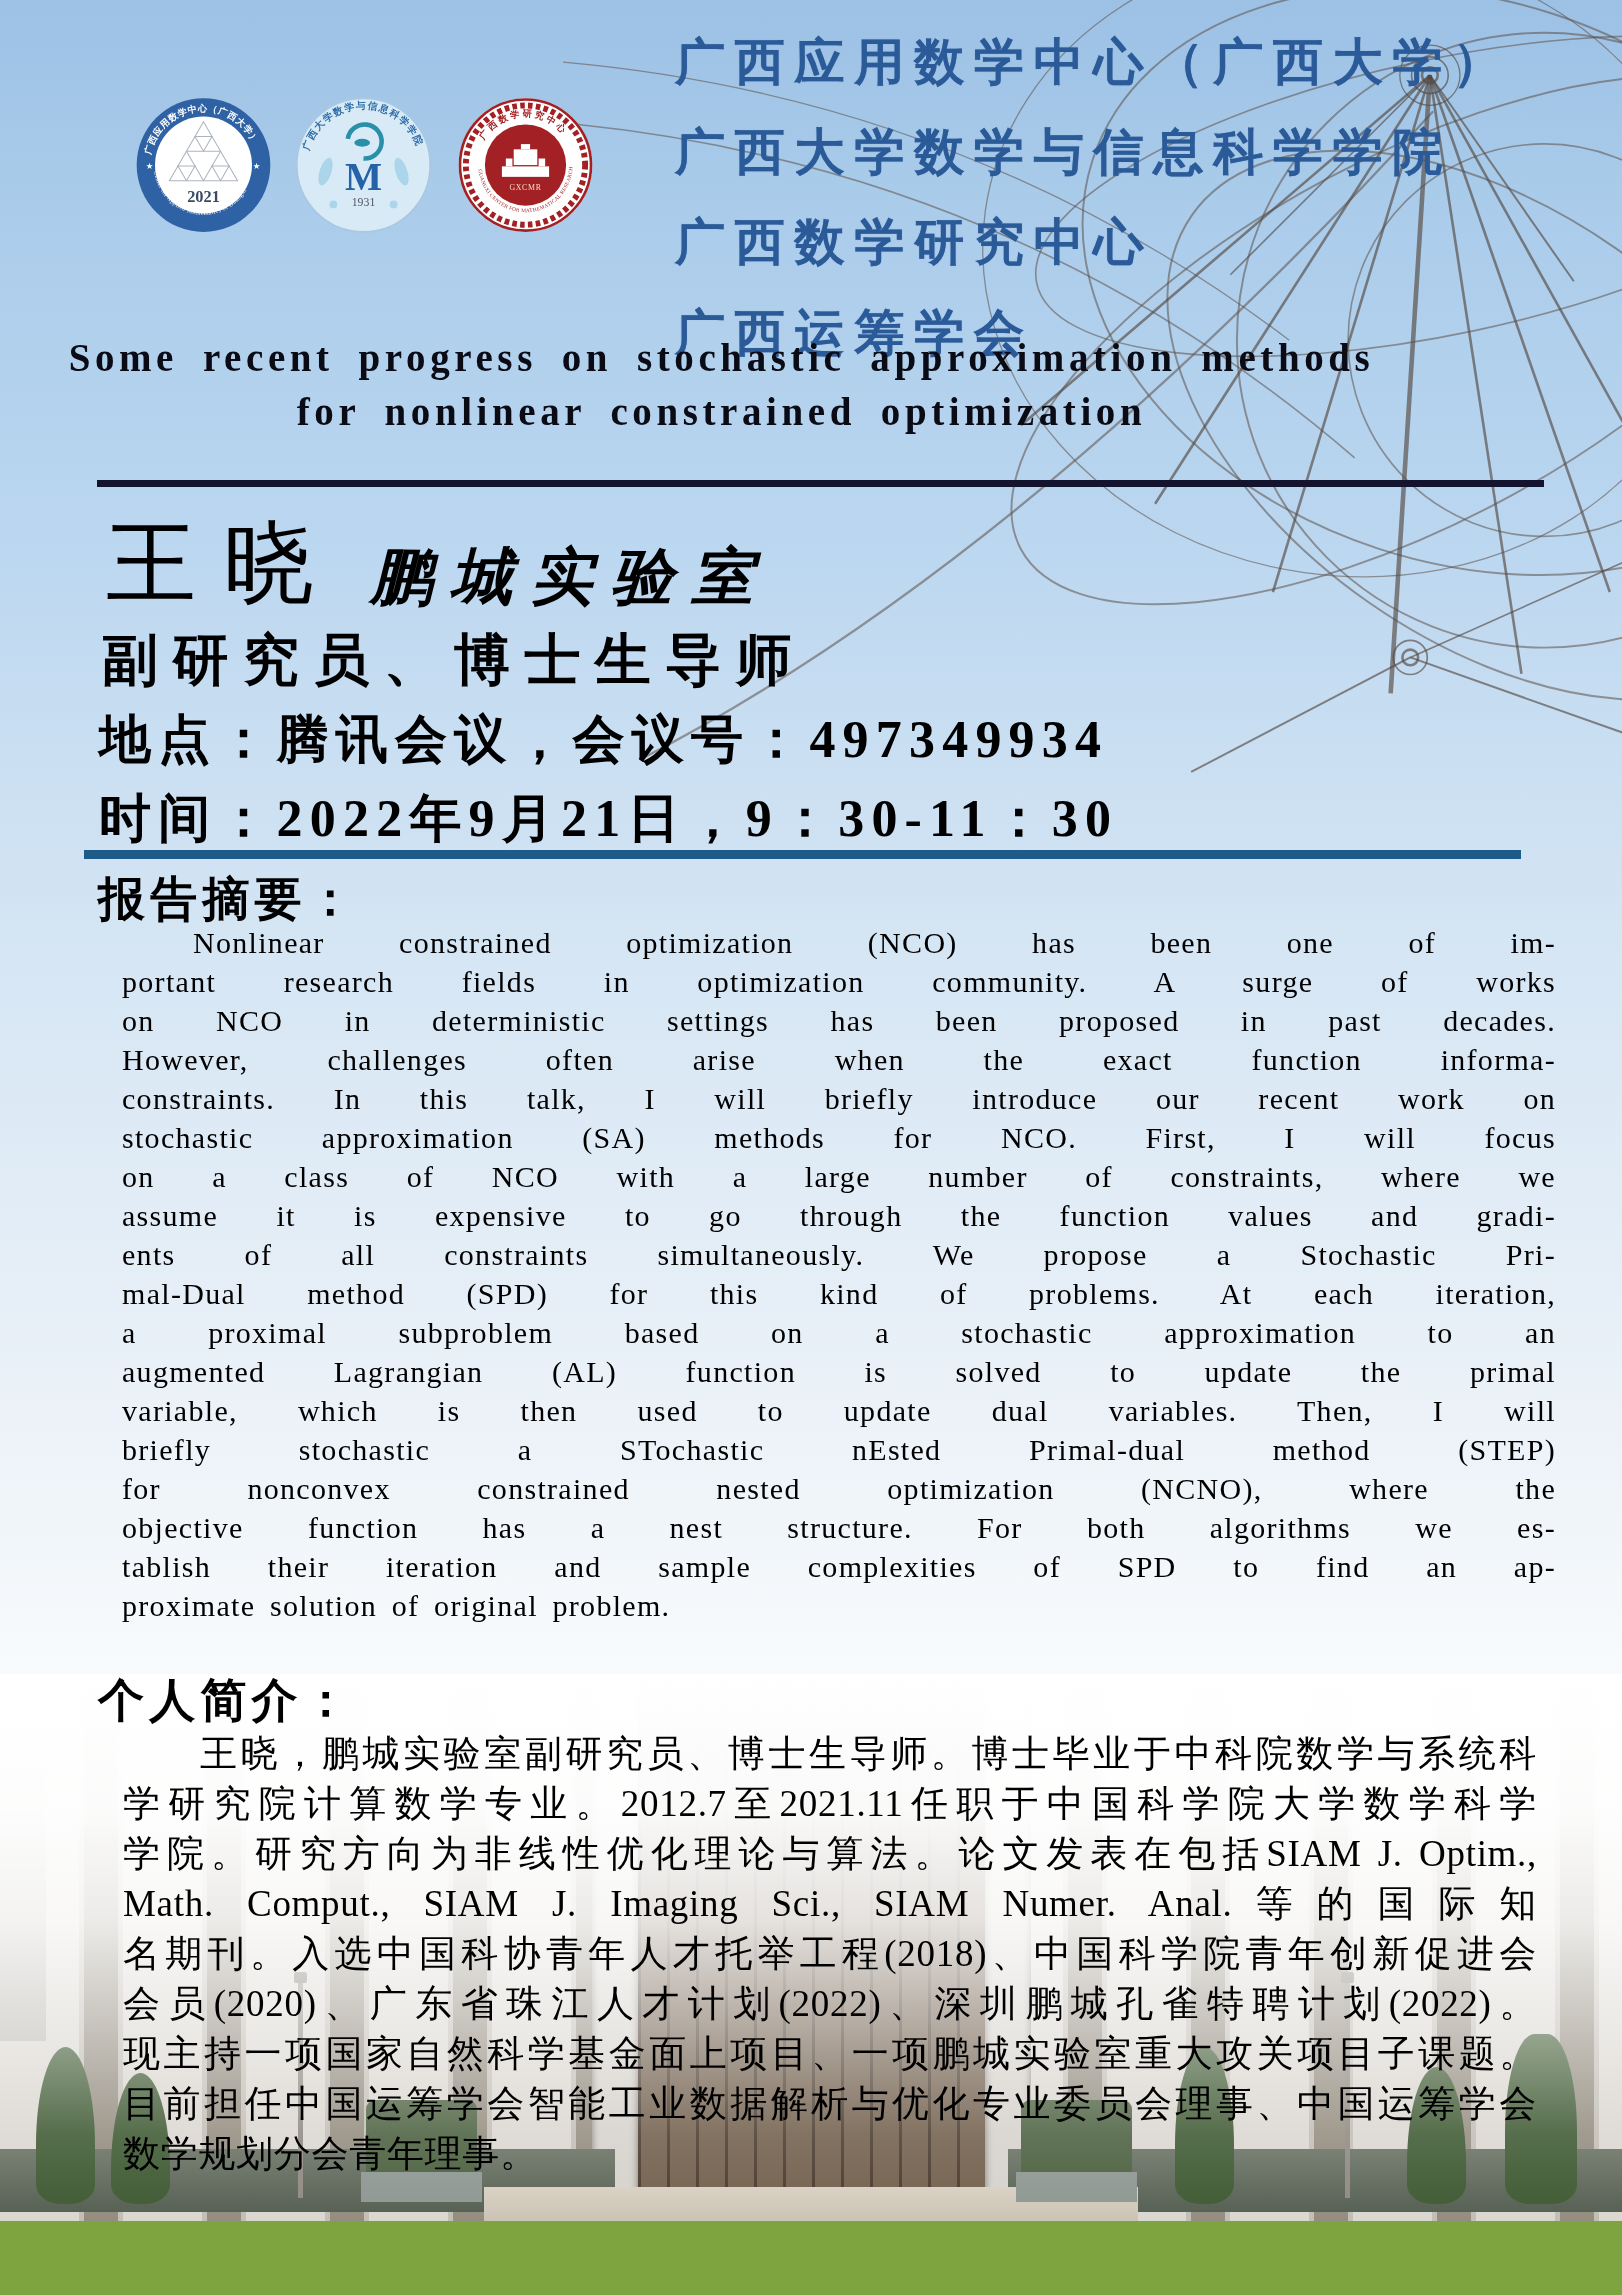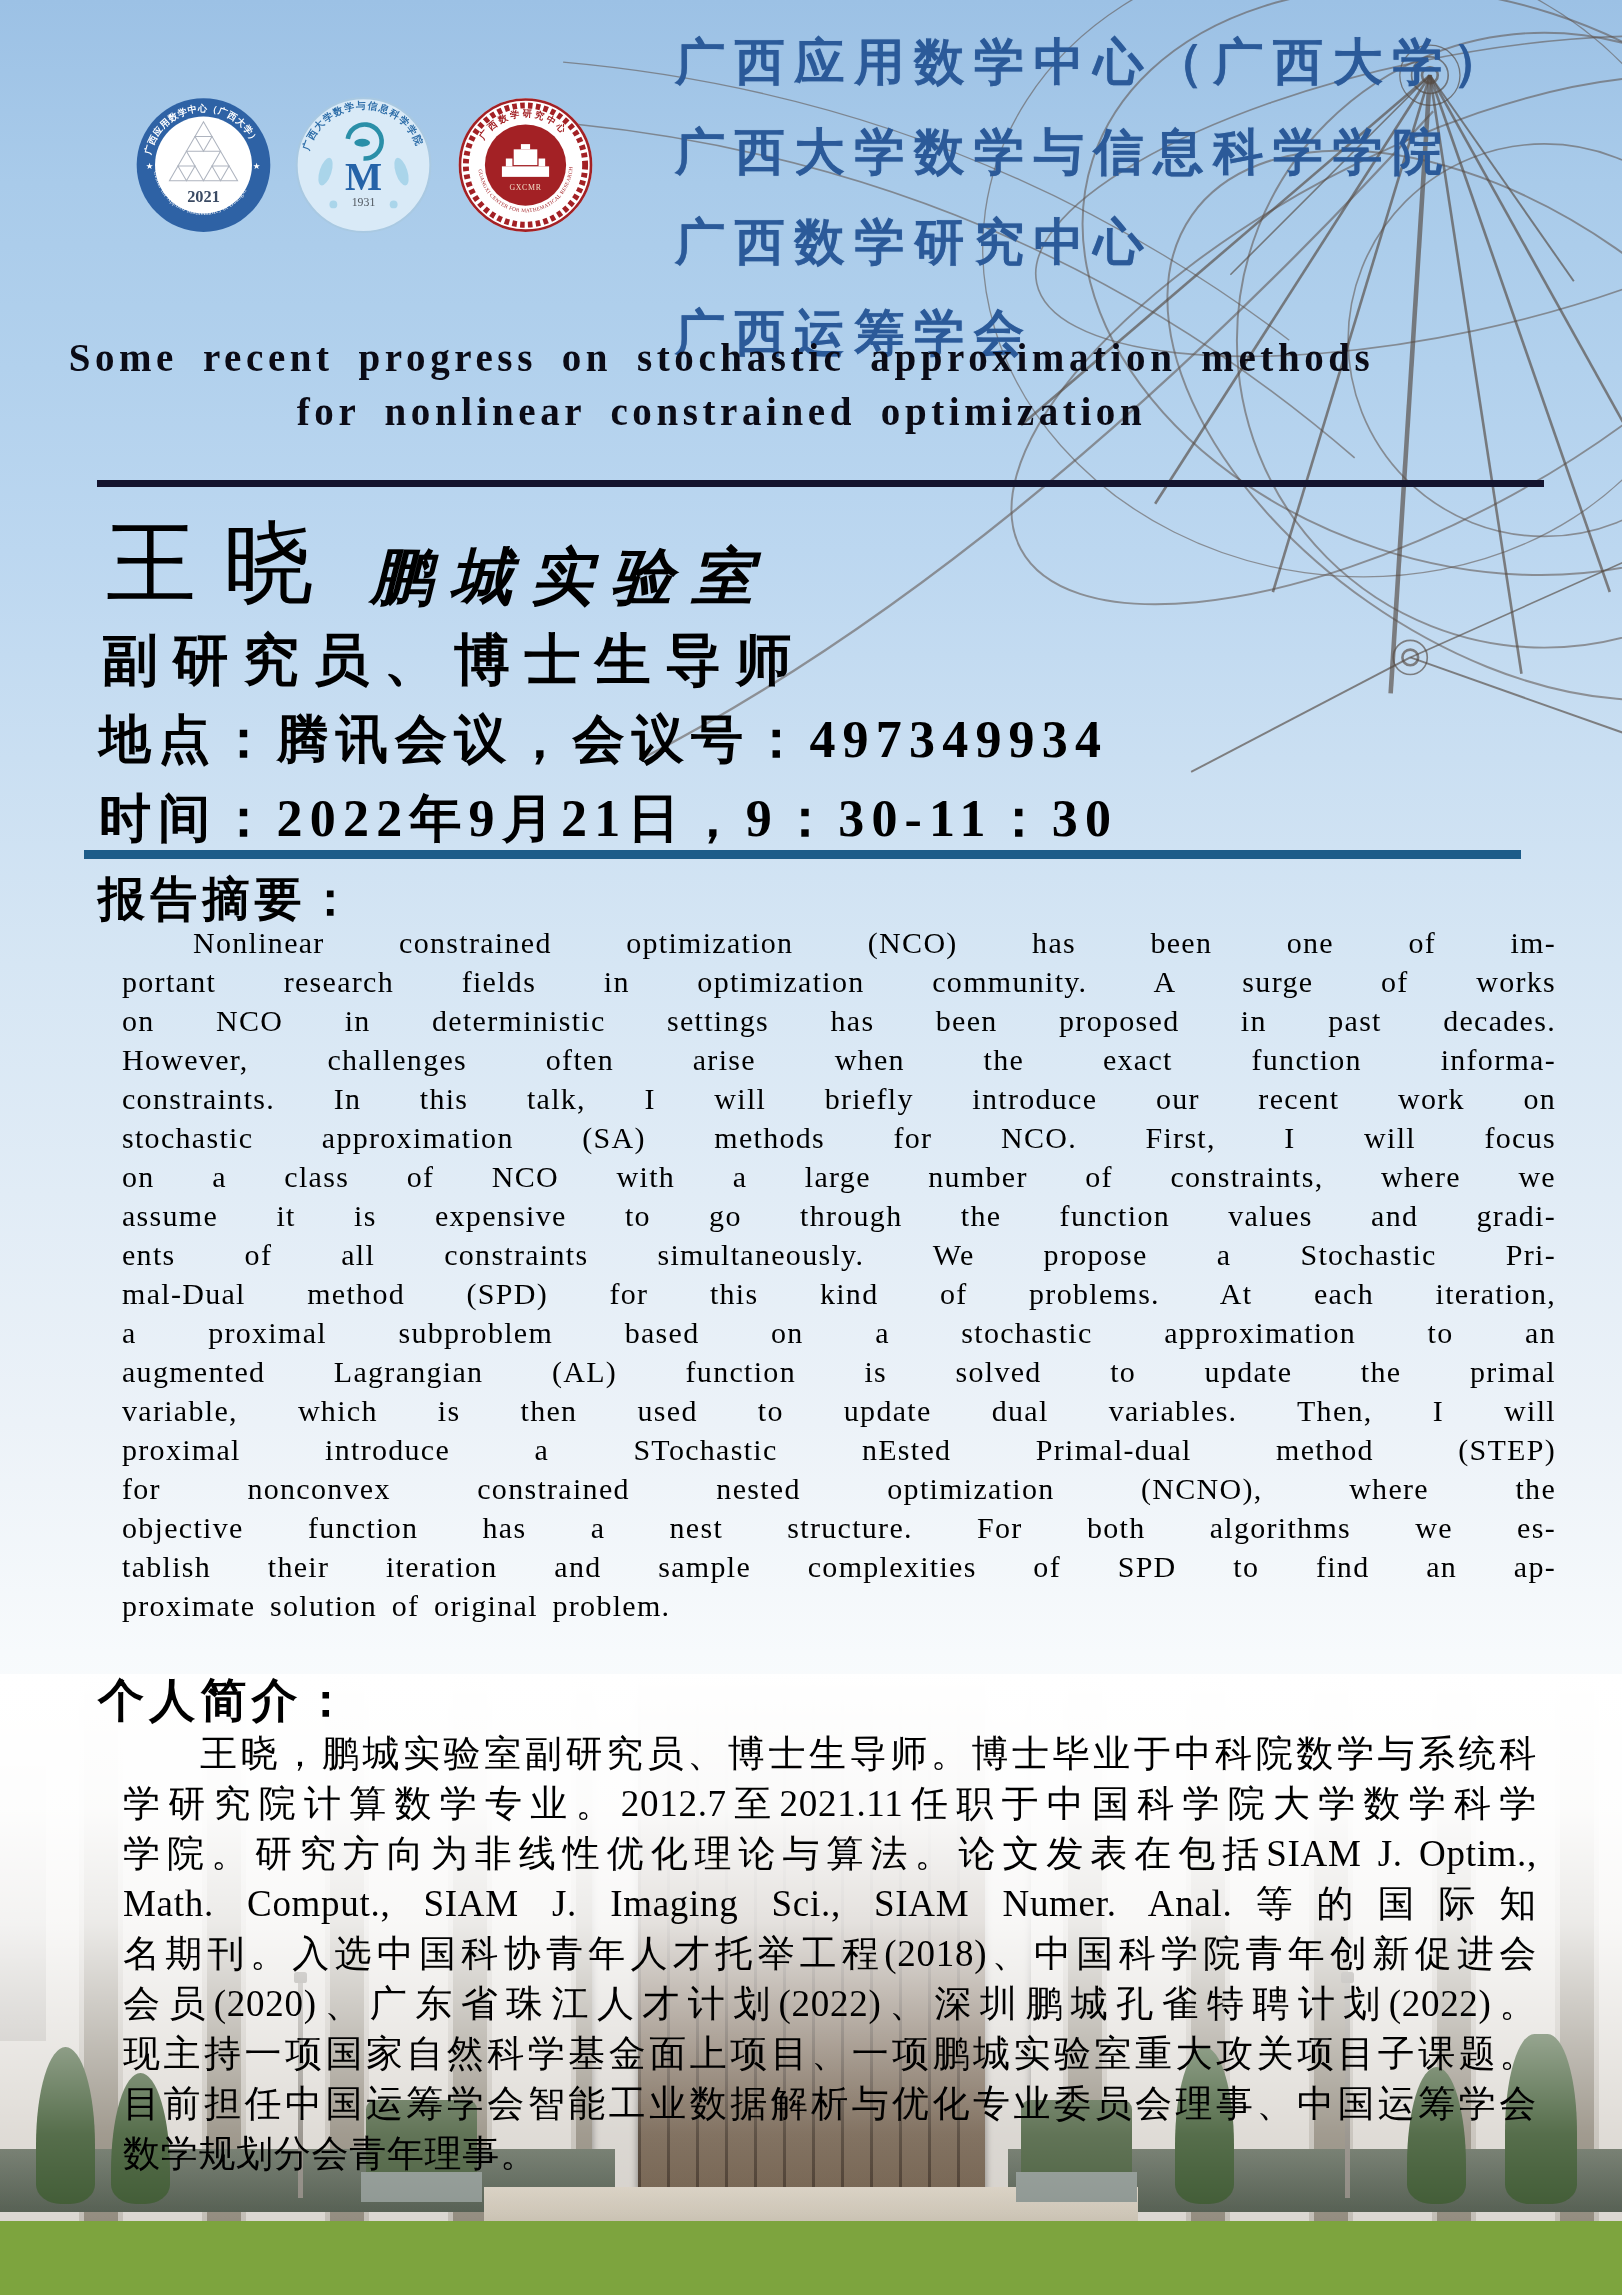--- a/index.html
+++ b/index.html
@@ -220,21 +220,21 @@
       <div class="t-line">However, challenges often arise when the exact function informa-</div>
       <div class="t-line">constraints. In this talk, I will briefly introduce our recent work on</div>
       <div class="t-line">stochastic approximation (SA) methods for NCO. First, I will focus</div>
       <div class="t-line">on a class of NCO with a large number of constraints, where we</div>
       <div class="t-line">assume it is expensive to go through the function values and gradi-</div>
       <div class="t-line">ents of all constraints simultaneously. We propose a Stochastic Pri-</div>
       <div class="t-line">mal-Dual method (SPD) for this kind of problems. At each iteration,</div>
       <div class="t-line">a proximal subproblem based on a stochastic approximation to an</div>
       <div class="t-line">augmented Lagrangian (AL) function is solved to update the primal</div>
       <div class="t-line">variable, which is then used to update dual variables. Then, I will</div>
-      <div class="t-line">proximal introduce a STochastic nEsted Primal-dual method (STEP)</div>
+      <div class="t-line">briefly stochastic a STochastic nEsted Primal-dual method (STEP)</div>
       <div class="t-line">for nonconvex constrained nested optimization (NCNO), where the</div>
       <div class="t-line">objective function has a nest structure. For both algorithms we es-</div>
       <div class="t-line">tablish their iteration and sample complexities of SPD to find an ap-</div>
       <div class="t-line">proximate solution of original problem.</div>
     </div>
 
   <div class="photo">
     <div class="facade"></div>
     <div class="city-far"></div>
     <div class="bay"></div>

